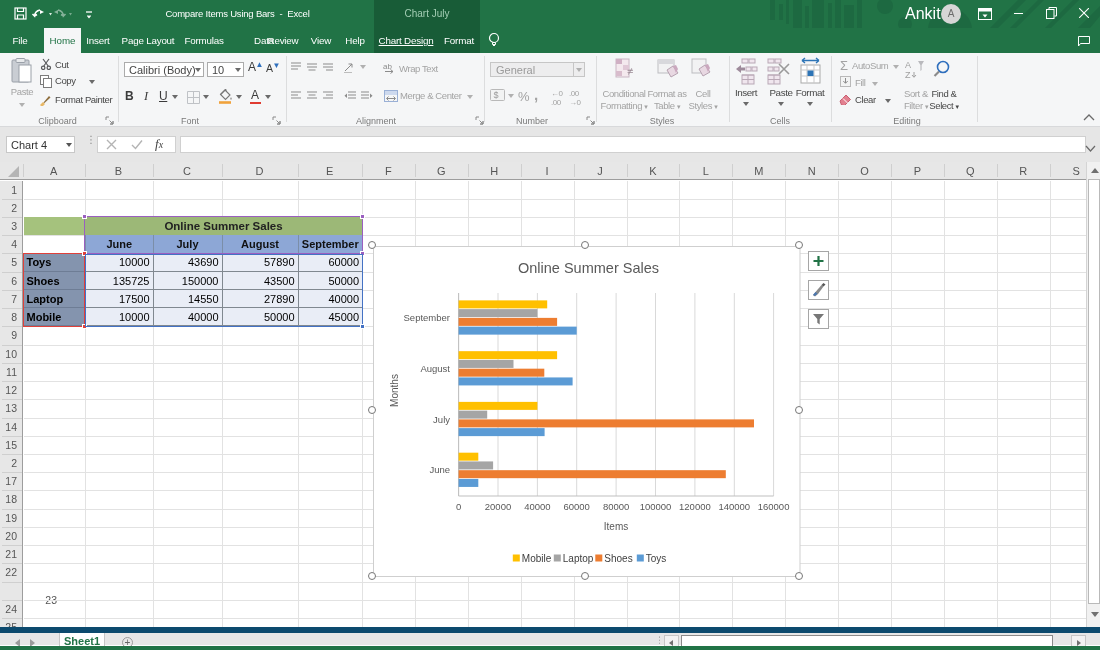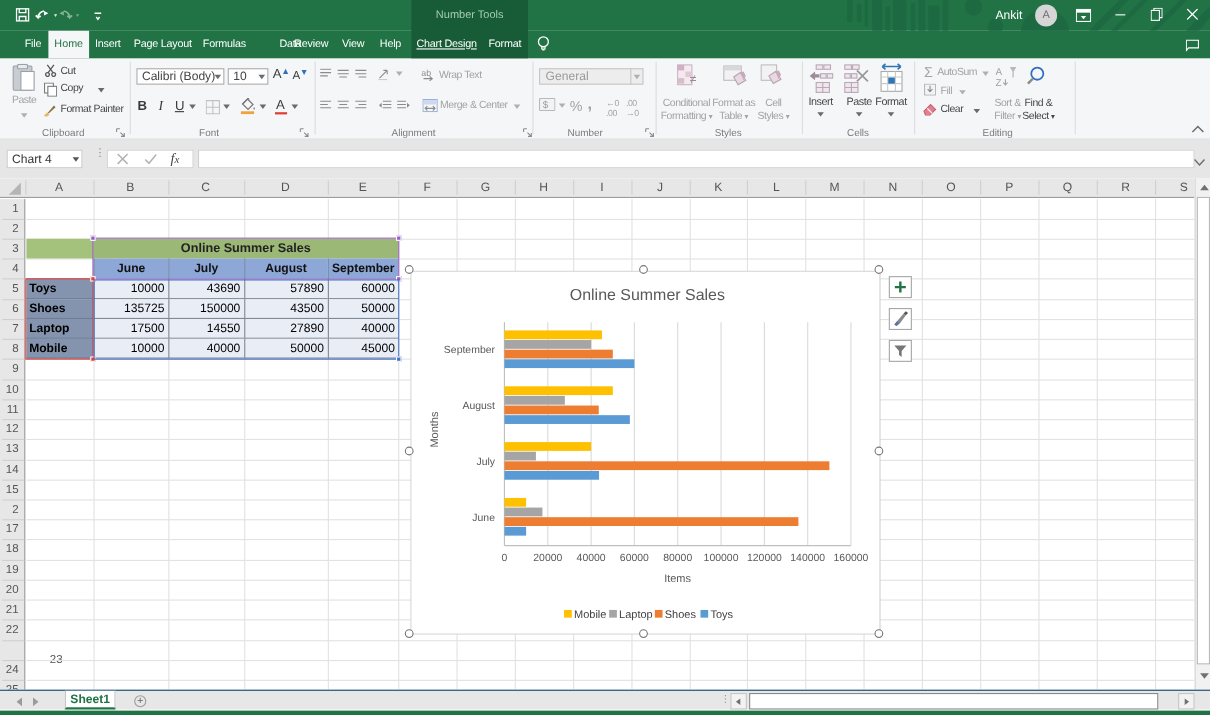--- a/index.html
+++ b/index.html
@@ -3,21 +3,21 @@
 <meta charset="utf-8">
 <style>
 * { margin:0; padding:0; box-sizing:border-box; }
 html,body { width:1100px; height:650px; overflow:hidden; }
 #app { position:relative; width:1100px; height:650px; font-family:"Liberation Sans", sans-serif; background:#fff; }
 .abs { position:absolute; }
 
 #titlebar { left:0; top:0; width:1100px; height:28px; background:#217346; overflow:visible; z-index:5; }
 #tabrow { left:0; top:28px; width:1100px; height:25px; background:#217346; z-index:5; }
 #ctxband { left:374px; top:0; width:106px; height:53px; background:#185c37; z-index:6; }
-.ttxt { color:#fff; font-size:11px; }
+.ttxt { color:#fff; font-size:16px; }
 .tab { position:absolute; top:0; height:25px; line-height:25px; color:#fff; font-size:9.8px; text-align:center; z-index:7; letter-spacing:-0.2px; }
 #hometab { position:absolute; left:44px; top:28px; width:37px; height:25px; background:#f5f6f7; color:#217346; line-height:25px; text-align:center; font-size:9.8px; z-index:7; }
 
 #ribbon { left:0; top:53px; width:1100px; height:74px; background:#f5f6f7; border-bottom:1px solid #d8d9db; z-index:4; }
 .gsep { position:absolute; top:3px; height:66px; width:1px; background:#dcddde; }
 .glabel { position:absolute; top:63px; height:12px; font-size:9px; color:#7a7a7a; text-align:center; }
 .launcher { position:absolute; top:63px; width:10px; height:10px; }
 .rtxt { position:absolute; font-size:9.5px; letter-spacing:-0.4px; color:#474747; }
 .rgray { color:#a3a3a3; }
 .sm { font-size:9.5px; letter-spacing:-0.4px; }
@@ -34,21 +34,21 @@
 .chsep { position:absolute; top:2px; height:13px; width:1px; background:#cfcfcf; }
 #rowhdr { position:absolute; left:0; top:19px; width:23px; height:446px; background:#e7e7e7; border-right:1px solid #9d9d9d; }
 .rhl { position:absolute; left:0px; width:17px; height:18px; line-height:18px; text-align:right; font-size:10.5px; color:#555; }
 .rhsep { position:absolute; left:2px; width:20px; height:1px; background:#cfcfcf; }
 .gv { position:absolute; top:19px; width:1px; height:446px; background:#e2e2e2; }
 .gh { position:absolute; left:24px; width:1062px; height:1px; background:#e2e2e2; }
 .cell { position:absolute; font-size:11px; color:#000; line-height:17px; white-space:nowrap; overflow:hidden; }
 .handle { position:absolute; width:8px; height:8px; border-radius:50%; background:#fff; border:1.5px solid #777; z-index:3; }
 .cbtn { position:absolute; left:808px; width:21px; height:20px; background:#fff; border:1px solid #a6a6a6; z-index:3; }
 
-#tabbar { left:0; top:627px; width:1100px; height:18px; background:#e7e7e7; border-top:1px solid #0c4a6e; z-index:5; }
+#tabbar { left:0; top:627px; width:1100px; height:18px; background:#e7e7e7; border-top:6px solid #0c4a6e; z-index:5; }
 #statusbar { left:0; top:646px; width:1100px; height:4px; background:#217346; z-index:5; }
 #vscroll { left:1086px; top:162px; width:14px; height:465px; background:#f1f1f1; border-left:1px solid #d4d4d4; z-index:4; }
 </style>
 </head>
 <body>
 <div id="app">
   <div class="abs" id="titlebar">
 
     <svg class="abs" style="left:700px;top:0;width:400px;height:28px" viewBox="0 0 400 28">
       <g fill="#1d6941">
@@ -83,58 +83,59 @@
       <g opacity="0.45">
         <path d="M44 3 q5 1 5.5 6 l2 -2 m-2 2 l-2.5 -1.5" stroke="#fff" stroke-width="1.6" fill="none"></path>
         <path d="M44 3 l-4 2 4 2 z" fill="#fff"></path>
         <path d="M55 6 l3 0 -1.5 2.5 z" fill="#dceee2"></path>
       </g>
       <g stroke="#fff" stroke-width="1.3">
           <path d="M72 5 h6"></path>
           <path d="M73.5 8.5 l1.5 2 1.5 -2" fill="none"></path>
         </g>
     </svg>
+    <div class="abs ttxt" style="left:0px;top:0;width:475px;height:28px;line-height:28px;text-align:center;font-size:9.5px;letter-spacing:-0.2px;">Compare Items Using Bars&nbsp;&nbsp;-&nbsp;&nbsp;Excel</div>
     <div class="abs ttxt" style="left:905px;top:0;height:28px;line-height:28px;">Ankit</div>
     <div class="abs" style="left:941px;top:4px;width:20px;height:20px;border-radius:50%;background:#d6d6d6;color:#6c6c6c;font-size:10px;text-align:center;line-height:20px;">A</div>
     <svg class="abs" style="left:978px;top:8px;width:14px;height:12px" viewBox="0 0 14 12">
         <rect x="0.5" y="0.5" width="13" height="11" fill="none" stroke="#fff"></rect>
         <rect x="0.5" y="0.5" width="13" height="3" fill="#fff"></rect>
         <path d="M7 9.5 l-2.5 -3 h5 z" fill="#fff"></path>
       </svg>
     <div class="abs" style="left:1014px;top:13px;width:9px;height:1.4px;background:#fff;"></div>
     <svg class="abs" style="left:1046px;top:7px;width:11px;height:12px" viewBox="0 0 11 12">
         <rect x="0.5" y="2.5" width="7.5" height="9" fill="none" stroke="#fff"></rect>
         <path d="M3 2.5 V0.5 h7.5 V9 h-2" fill="none" stroke="#fff"></path>
       </svg>
     <svg class="abs" style="left:1079px;top:8px;width:10px;height:10px" viewBox="0 0 10 10">
         <path d="M0 0 L10 10 M10 0 L0 10" stroke="#fff" stroke-width="1.1"></path>
       </svg>
   </div>
   <div class="abs" id="tabrow">
-    <div class="tab" style="left:0px;width:40px;margin-left:10px;">File</div>
+    <div class="tab" style="left:0px;width:40px;">File</div>
     <div class="tab" style="left:73px;width:50px;">Insert</div>
     <div class="tab" style="left:108px;width:80px;">Page Layout</div>
     <div class="tab" style="left:174px;width:60px;">Formulas</div>
     <div class="tab" style="left:239px;width:50px;">Data</div>
     <div class="tab" style="left:258px;width:50px;">Review</div>
     <div class="tab" style="left:296px;width:50px;">View</div>
     <div class="tab" style="left:330px;width:50px;">Help</div>
     <svg class="abs" style="left:1078px;top:8px;width:12px;height:11px;z-index:8" viewBox="0 0 12 11">
         <path d="M0.5 0.5 h11 v7 h-9 l-2 2.5 z" fill="none" stroke="#fff"></path>
       </svg>
   </div>
   <div class="abs" id="hometab">Home</div>
   <div class="tab" style="left:374px;top:28px;width:64px;z-index:9;text-decoration:underline;">Chart Design</div>
   <div class="tab" style="left:438px;top:28px;width:42px;z-index:9;">Format</div>
   <svg class="abs" style="left:488px;top:32px;width:12px;height:17px;z-index:9" viewBox="0 0 12 17">
     <circle cx="6" cy="6" r="4.5" fill="none" stroke="#fff" stroke-width="1.2"></circle>
     <path d="M4.5 10.5 h3 v2 h-3 z M5 13.5 h2" stroke="#fff" stroke-width="1" fill="none"></path>
   </svg>
   <div class="abs" id="ctxband">
-      <div style="position:absolute;left:0;top:0;width:106px;height:28px;text-align:center;line-height:28px;color:#a3cdb4;font-size:10px;">Number Tools</div>
+      <div style="position:absolute;left:0;top:0;width:106px;height:28px;text-align:center;line-height:28px;color:#a3cdb4;font-size:10px;">Chart July</div>
     </div>
   <div class="abs" id="ribbon">
 
     <svg class="abs" style="left:10px;top:5px;width:24px;height:26px" viewBox="0 0 24 26">
       <rect x="2" y="2" width="17" height="22" rx="1" fill="#c9cdd3" stroke="#9aa0a8"></rect>
       <rect x="6" y="0.5" width="9" height="4" rx="1" fill="#e8eaec" stroke="#9aa0a8"></rect>
       <rect x="9" y="7" width="12" height="17" fill="#fff" stroke="#9aa0a8"></rect>
     </svg>
     <div class="rtxt rgray" style="left:8px;top:33px;width:28px;text-align:center;">Paste</div>
     <div class="dd ddg" style="left:19px;top:50px;"></div>

